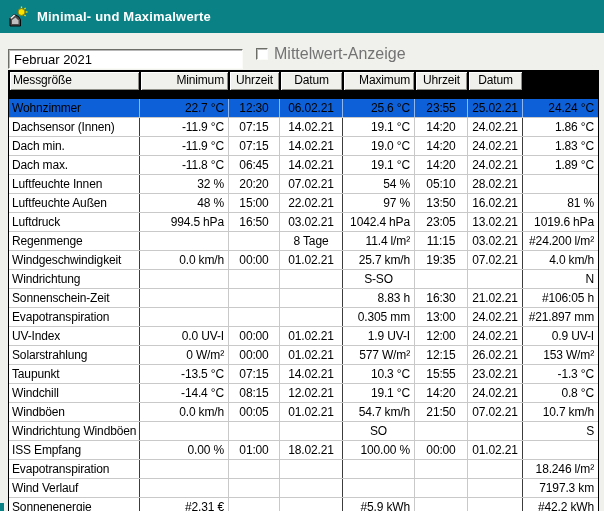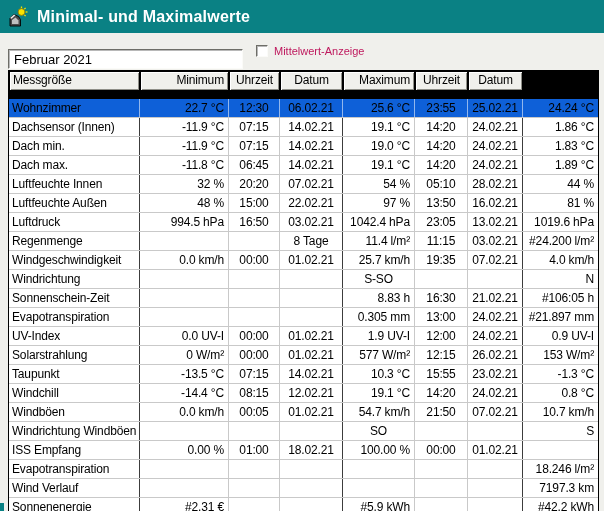--- a/index.html
+++ b/index.html
@@ -3,33 +3,33 @@
 <meta charset="utf-8">
 <style>
   html,body{margin:0;padding:0;width:604px;height:511px;overflow:hidden;
     font-family:"Liberation Sans","DejaVu Sans",sans-serif;}
   .window{position:relative;width:604px;height:511px;background:var(--bg,#f0f0ec);}
 
   
   .titlebar{position:absolute;left:0;top:0;width:604px;height:33px;
     background:var(--teal,#0a8184);display:flex;align-items:center;padding-left:7px;box-sizing:border-box;}
   .app-icon{width:22px;height:22px;display:inline-block;margin-right:8px;}
-  .title{color:#fff;font-size:16px;font-weight:bold;letter-spacing:.2px;}
+  .title{color:#fff;font-size:13px;font-weight:bold;letter-spacing:.2px;}
 
   
   .month-input{position:absolute;left:8px;top:49px;width:235px;height:20px;box-sizing:border-box;
     background:#fff;border:1px solid;border-color:#6e6e68 #fbfbf8 #fbfbf8 #6e6e68;
     box-shadow:inset 1px 1px 0 rgba(0,0,0,.28);
     font-family:"Liberation Sans","DejaVu Sans",sans-serif;font-size:13px;color:#000;
     padding:0 0 0 5px;outline:none;}
   .chkrow{position:absolute;left:256px;top:45px;display:flex;align-items:center;cursor:default;}
   .checkbox{width:12px;height:12px;background:#fff;box-sizing:border-box;display:inline-block;
     border:1px solid;border-color:#6e6e68 #fbfbf8 #fbfbf8 #6e6e68;
     box-shadow:inset 1px 1px 0 rgba(0,0,0,.28);margin-right:6px;}
-  .chklabel{font-size:11px;color:#be185d;}
+  .chklabel{font-size:16px;color:#737373;}
 
   
   .table{position:absolute;left:8px;top:70px;width:589px;background:#fff;
     border:1px solid #000;border-bottom-color:#8f8f88;}
   .thead,.trow{display:grid;grid-template-columns:131px 89px 51px 63px 72px 53px 55px 1fr;}
   .thead{height:28px;background:#000;}
   .hcell{margin:1px;background:var(--bg,#f0f0ec);height:18px;line-height:17px;font-size:12px;
     box-shadow:inset 1px 1px 0 #ffffff,inset -1px -1px 0 #8f8f88;
     overflow:hidden;white-space:nowrap;letter-spacing:-0.15px;box-sizing:border-box;}
   .tbody{height:418px;overflow:hidden;}
@@ -128,21 +128,20 @@
           <div class="cell c7 a-right">1.89 °C</div>
         </div>
         <div class="trow">
           <div class="cell c0 a-left group-end">Luftfeuchte Innen</div>
           <div class="cell c1 a-right">32 %</div>
           <div class="cell c2 a-center">20:20</div>
           <div class="cell c3 a-center group-end">07.02.21</div>
           <div class="cell c4 a-right">54 %</div>
           <div class="cell c5 a-center">05:10</div>
           <div class="cell c6 a-center group-end">28.02.21</div>
-          <div class="cell c7 a-right">44 %</div>
         </div>
         <div class="trow">
           <div class="cell c0 a-left group-end">Luftfeuchte Außen</div>
           <div class="cell c1 a-right">48 %</div>
           <div class="cell c2 a-center">15:00</div>
           <div class="cell c3 a-center group-end">22.02.21</div>
           <div class="cell c4 a-right">97 %</div>
           <div class="cell c5 a-center">13:50</div>
           <div class="cell c6 a-center group-end">16.02.21</div>
           <div class="cell c7 a-right">81 %</div>

